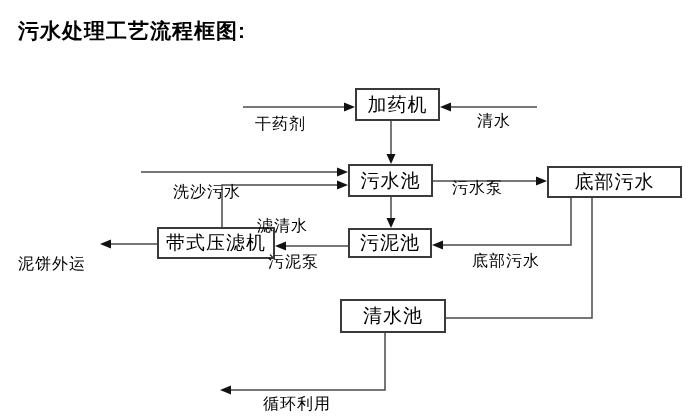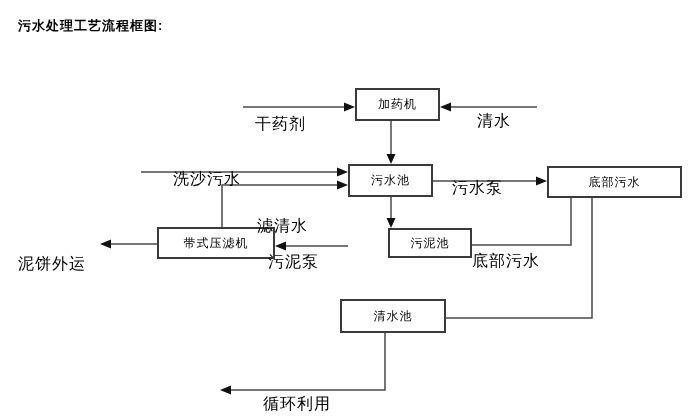--- a/index.html
+++ b/index.html
@@ -11,41 +11,41 @@
   }
   html,body{margin:0;padding:0;}
   body{
     width:700px;height:420px;background:var(--bg);
     font-family:"Liberation Sans","DejaVu Sans",sans-serif;
     color:var(--text);overflow:hidden;
   }
   .stage{position:relative;width:700px;height:420px;}
   .title{
     position:absolute;left:18px;top:17px;
-    font-size:13px;font-weight:bold;letter-spacing:1px;white-space:nowrap;
+    font-size:21px;font-weight:bold;letter-spacing:1px;white-space:nowrap;
   }
   .node{
     position:absolute;box-sizing:border-box;
     border:2px solid var(--border);background:#fff;
     display:flex;align-items:center;justify-content:center;
-    font-size:12px;letter-spacing:1px;white-space:nowrap;
+    font-size:19px;letter-spacing:1px;white-space:nowrap;
   }
   .n-dosing        {left:355px;top:88px; width:85px; height:33px;}
   .n-sewage        {left:348px;top:164px;width:85px; height:33px;}
   .n-tower         {left:547px;top:166px;width:135px;height:32px;}
-  .n-sludge        {left:348px;top:228px;width:84px; height:30px;margin-left:40px;}
+  .n-sludge        {left:348px;top:228px;width:84px; height:30px;}
   .n-press         {left:157px;top:227px;width:118px;height:32px;text-align:center;}
   .n-clean         {left:340px;top:299px;width:106px; height:34px;}
   .flabel{
     position:absolute;font-size:16px;line-height:17px;
     letter-spacing:1px;white-space:nowrap;margin-top:28px;
   }
   .l-dry    {left:255px;top:87px;}
   .l-cw     {left:477px;top:84px;}
-  .l-sand   {left:173px;top:142px;}
+  .l-sand   {left:173px;top:155px;}
   .l-spump  {left:452px;top:151px;font-family:Liberation Serif, serif;}
   .l-filt   {left:257px;top:189px;}
   .l-slpump {left:268px;top:225px;}
   .l-bottom {left:472px;top:224px;font-family:Liberation Serif, serif;}
   .l-mud    {left:18px; top:227px;}
   .l-recyc  {left:263px;top:367px;}
   svg.connectors{position:absolute;left:0;top:0;pointer-events:none;}
   svg.connectors line, svg.connectors polyline{
     stroke:var(--line);stroke-width:1.5;fill:none;
   }

